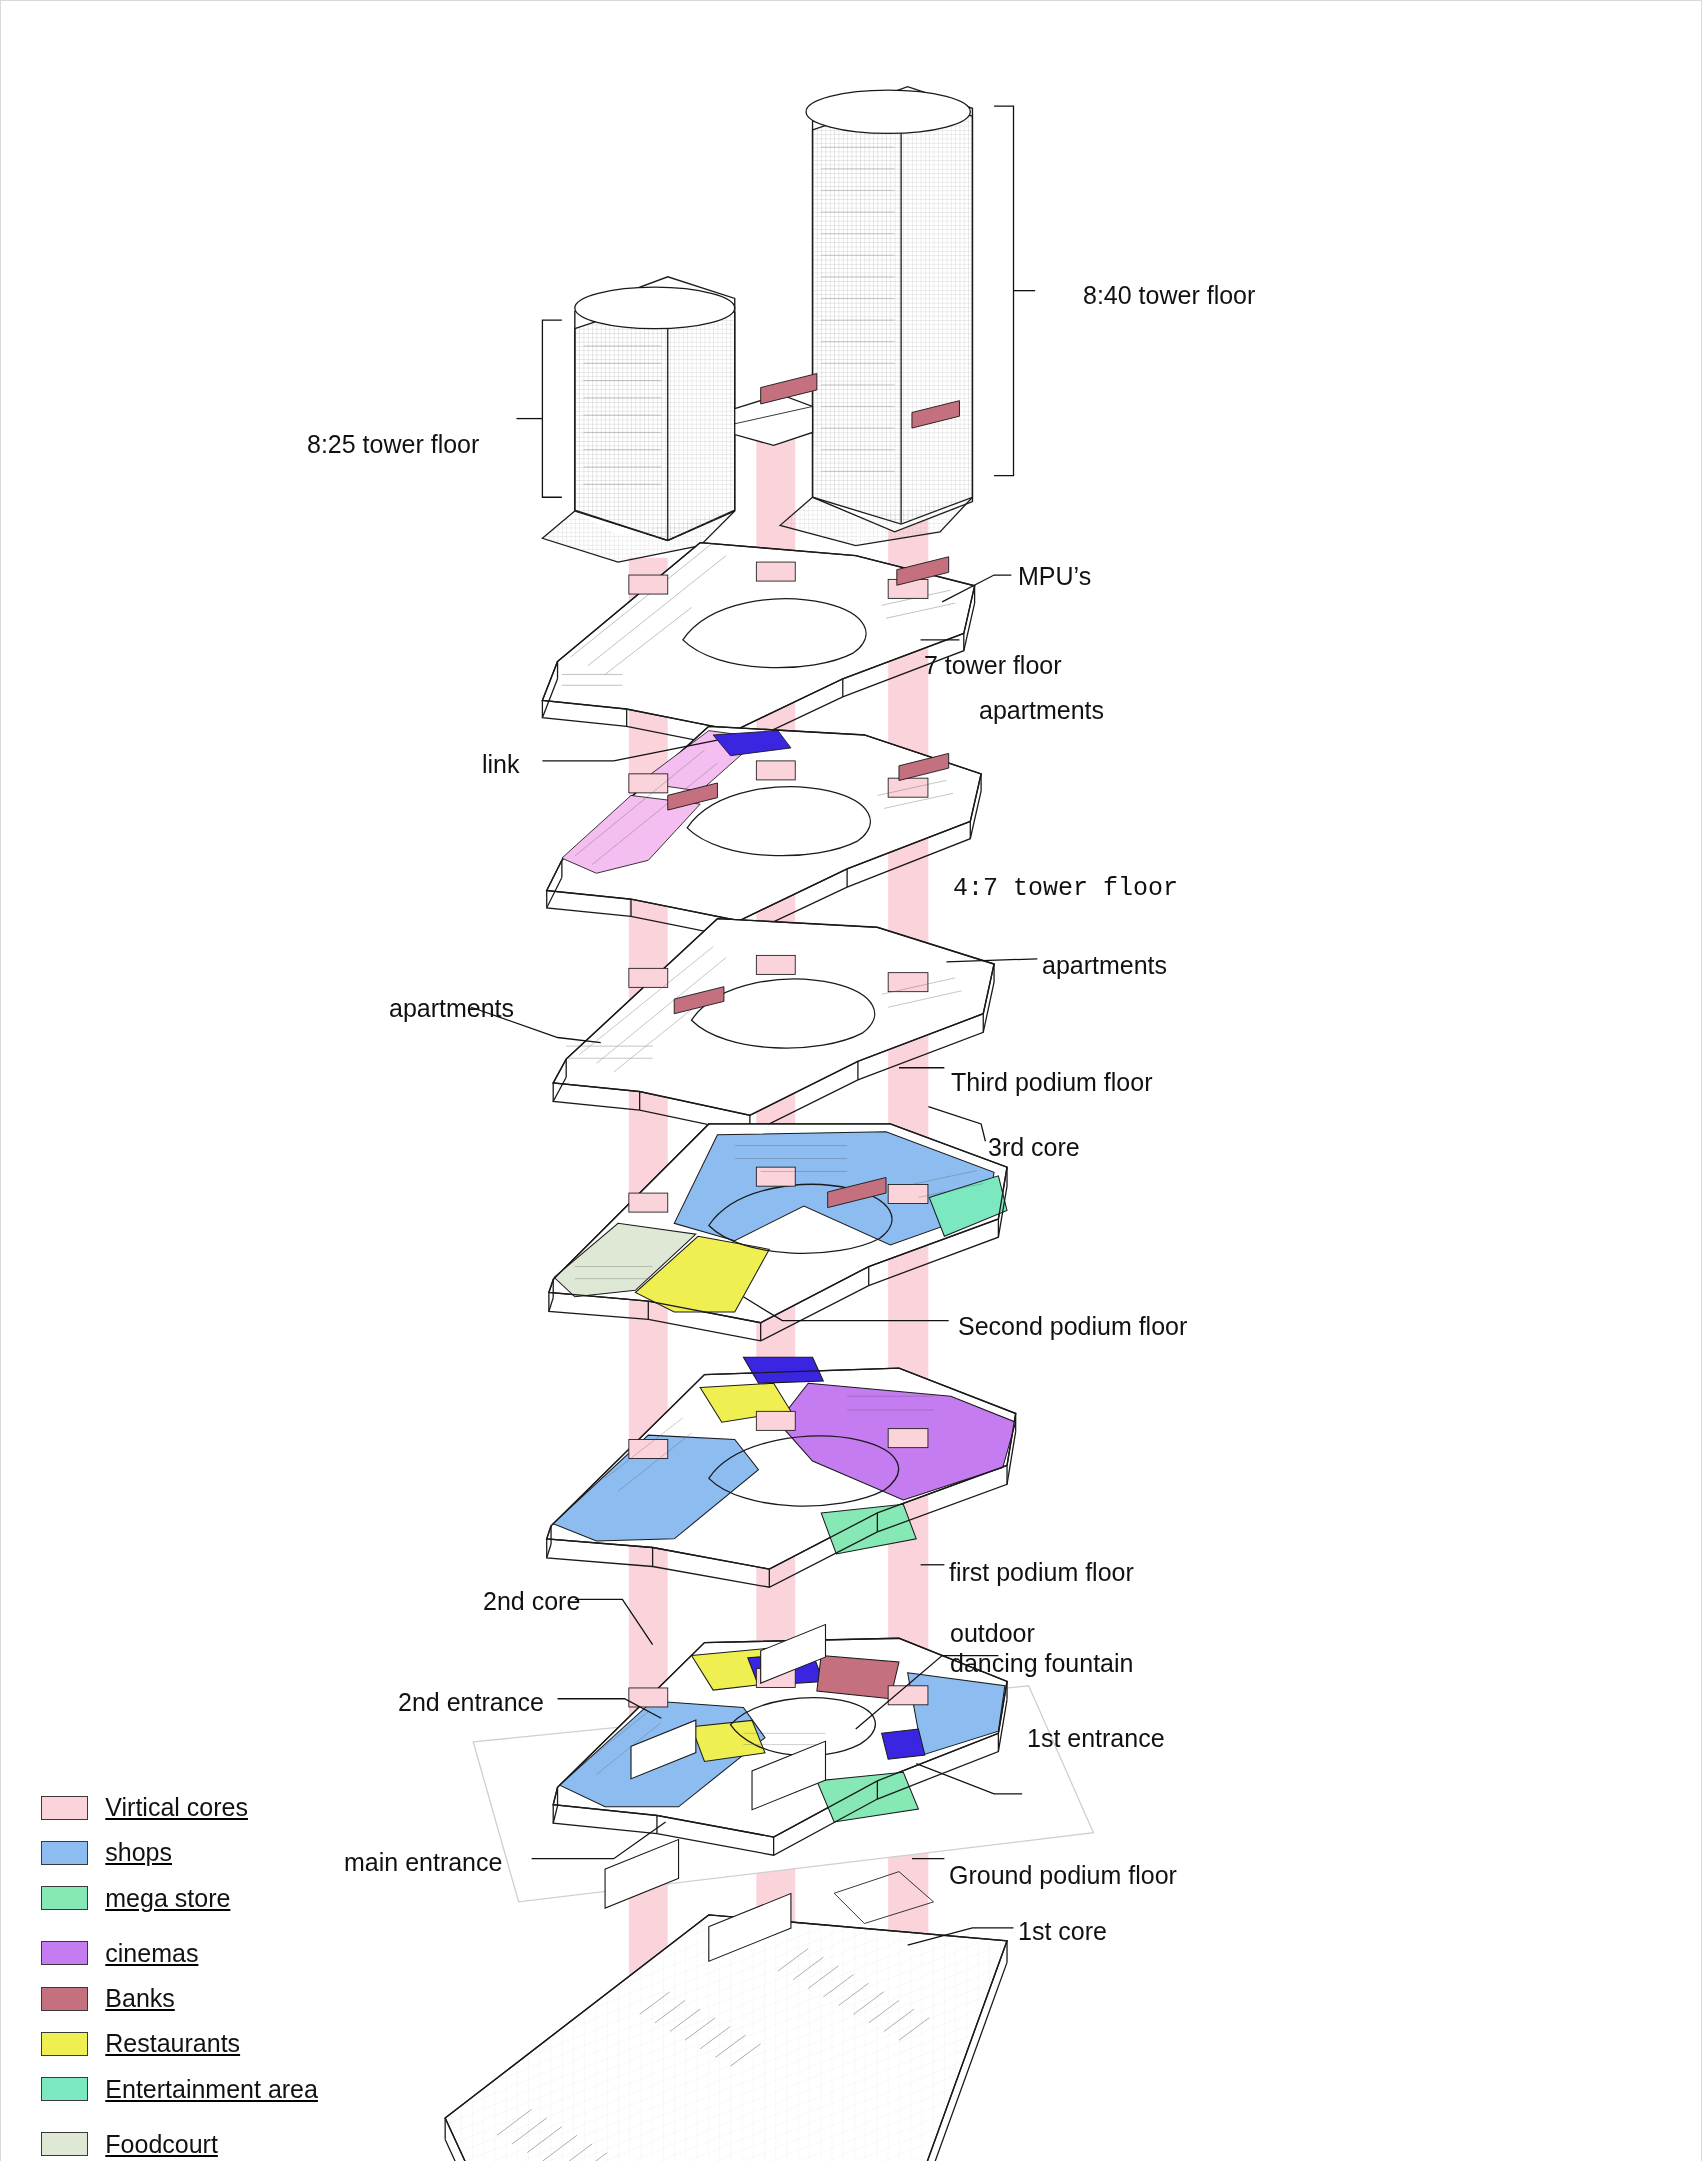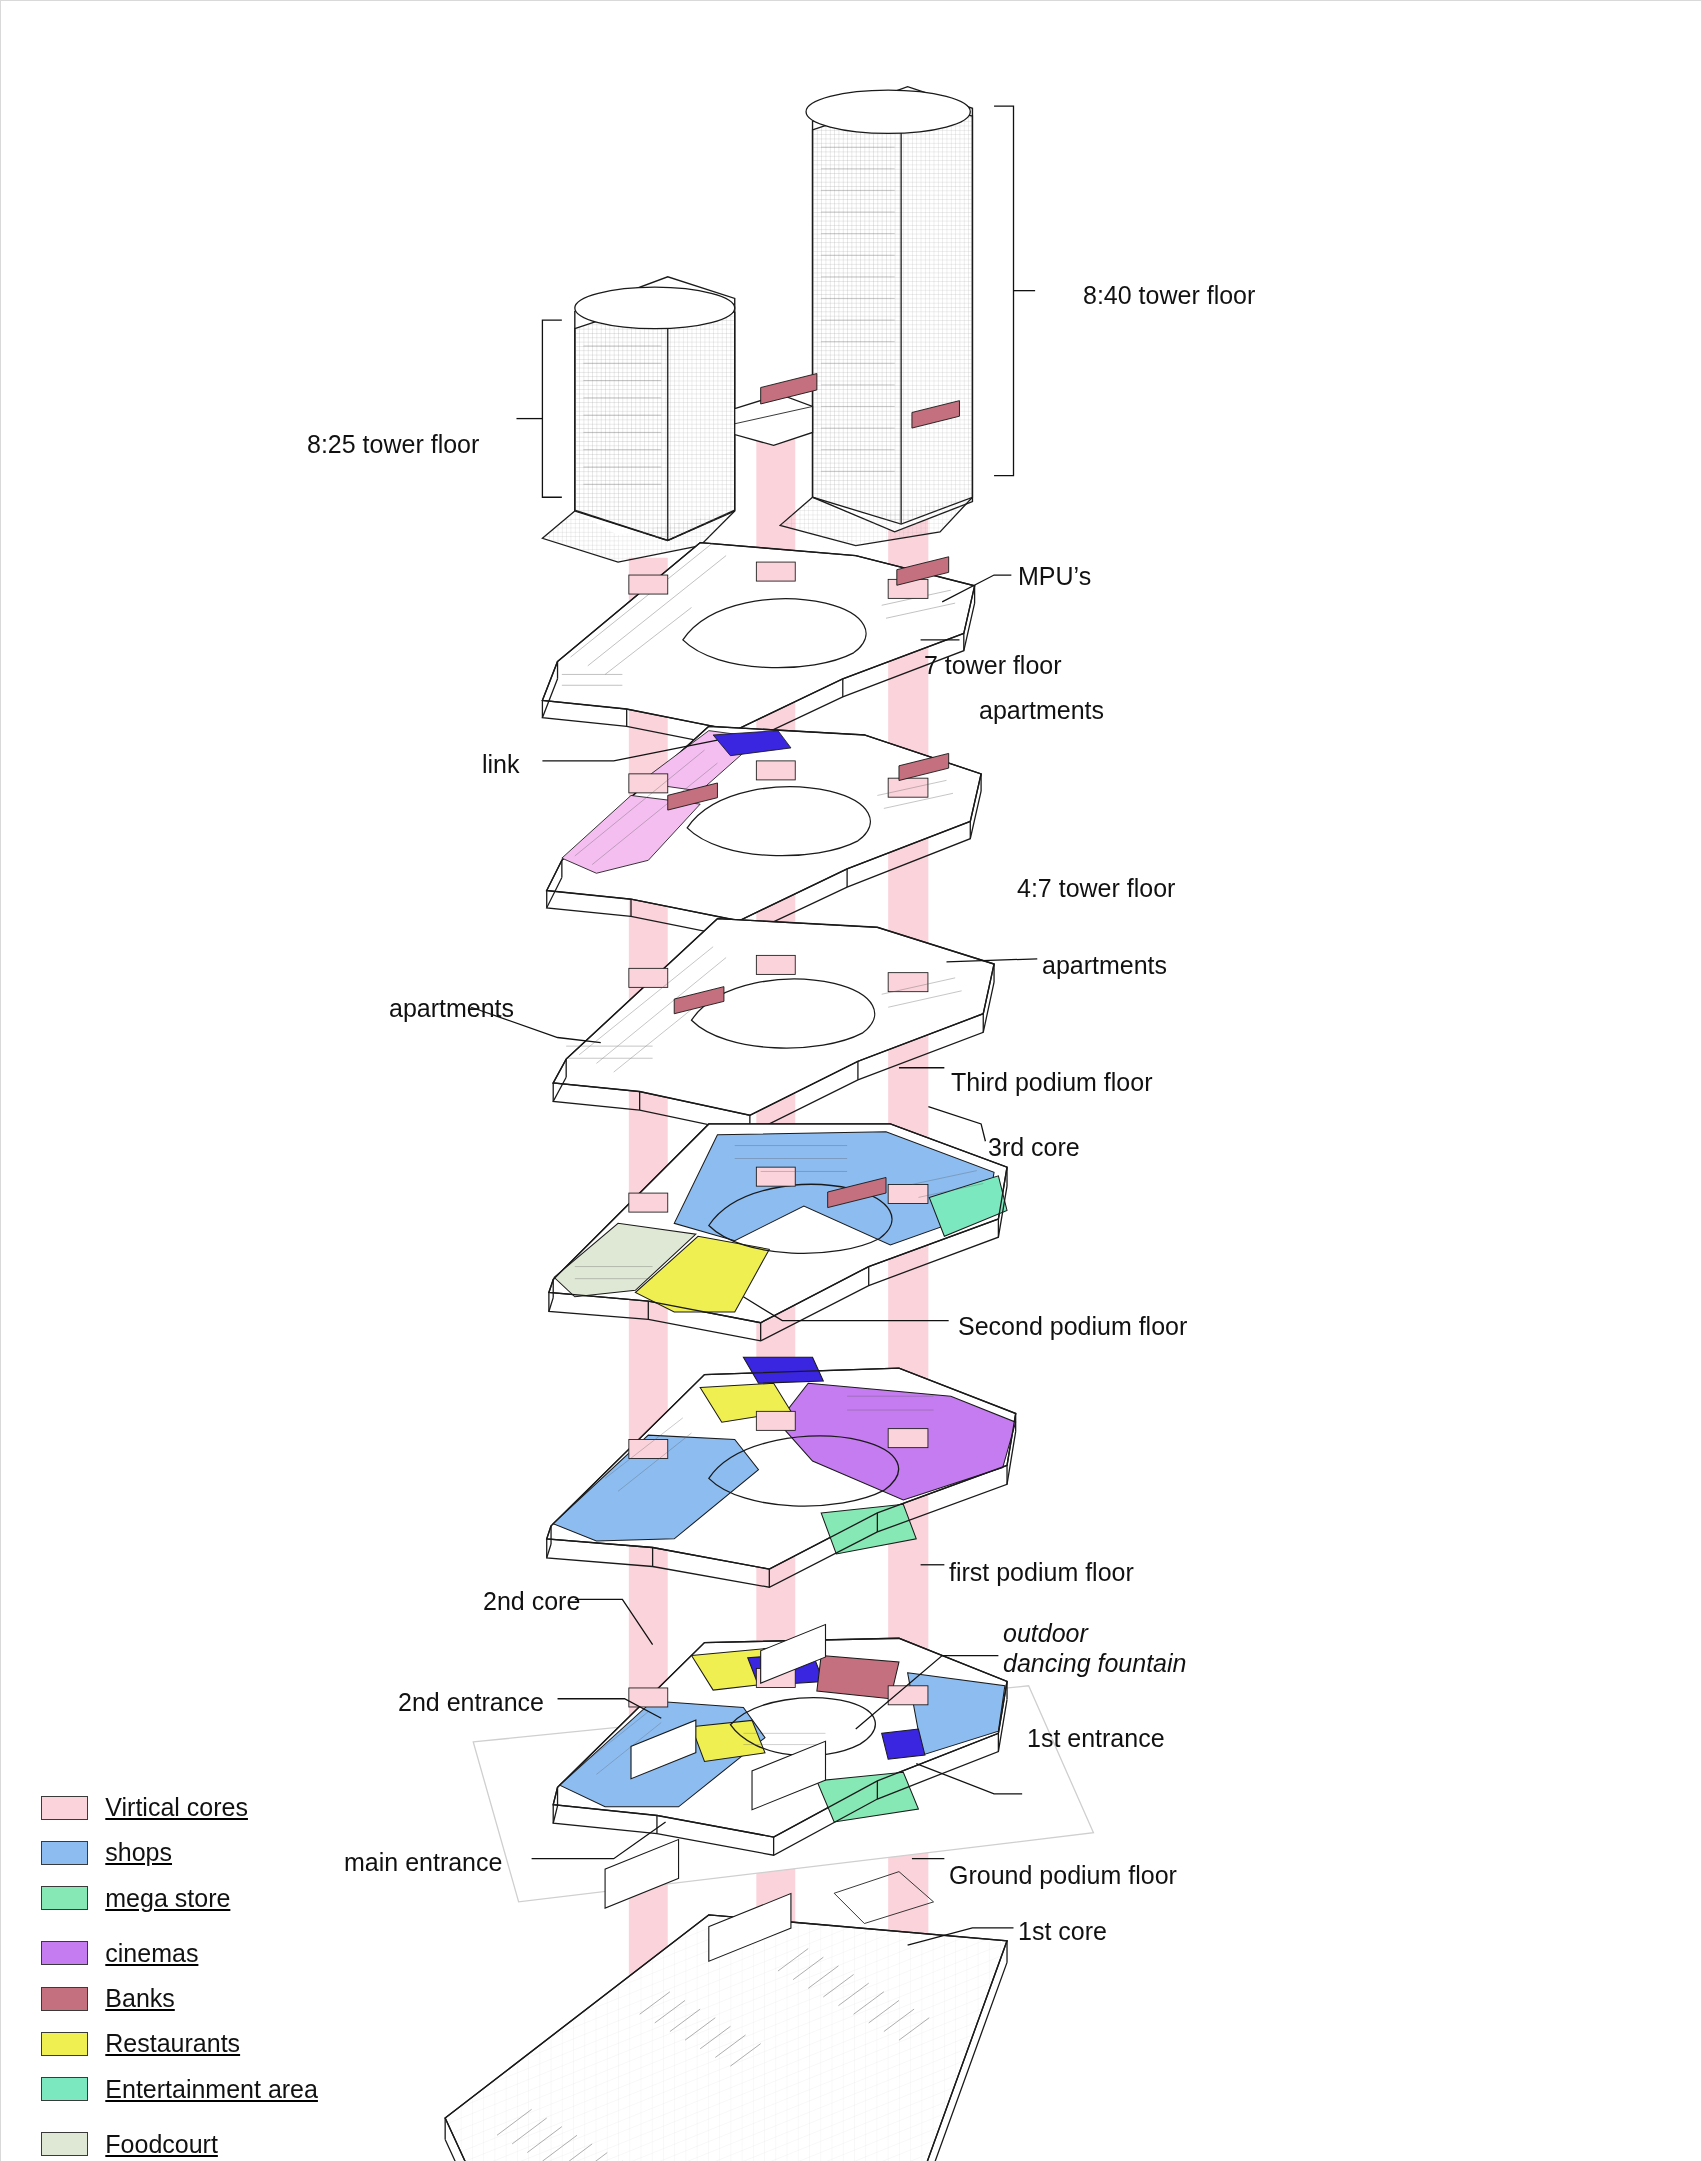--- a/index.html
+++ b/index.html
@@ -359,29 +359,29 @@
       <path class="lead" d="M1830,5070 L1980,5250 L2090,5250"></path>
     </g>
   </svg>
 
   <div class="lbl" style="left:1037px; top:281px;margin-left:46px;">8:40 tower floor</div>
   <div class="lbl" style="left:307px; top:430px;">8:25 tower floor</div>
   <div class="lbl" style="left:1018px; top:562px;">MPU’s</div>
   <div class="lbl" style="left:924px; top:651px;text-align:center;">7 tower floor</div>
   <div class="lbl" style="left:979px; top:696px;">apartments</div>
   <div class="lbl" style="left:482px; top:750px;">link</div>
-  <div class="lbl" style="left:1017px; top:874px;">4:7 tower floor</div>
+  <div class="lbl" style="left:953px; top:874px;font-family:Liberation Mono, monospace;">4:7 tower floor</div>
   <div class="lbl" style="left:1042px; top:951px;">apartments</div>
   <div class="lbl" style="left:389px; top:994px;">apartments</div>
   <div class="lbl" style="left:951px; top:1068px;">Third podium floor</div>
   <div class="lbl" style="left:988px; top:1133px;">3rd core</div>
   <div class="lbl" style="left:958px; top:1312px;">Second podium floor</div>
   <div class="lbl" style="left:949px; top:1558px;">first podium floor</div>
   <div class="lbl" style="left:483px; top:1587px;">2nd core</div>
-  <div class="lbl" style="left:1003px; top:1619px;font-style:italic;">outdoor
+  <div class="lbl" style="left:950px; top:1619px;">outdoor
 dancing fountain</div>
   <div class="lbl" style="left:398px; top:1688px;">2nd entrance</div>
   <div class="lbl" style="left:1027px; top:1724px;">1st entrance</div>
   <div class="lbl" style="left:344px; top:1848px;">main entrance</div>
   <div class="lbl" style="left:949px; top:1861px;">Ground podium floor</div>
   <div class="lbl" style="left:1018px; top:1917px;">1st core</div>
 
   <div class="legend" id="legend">
       <div class="legend-row">
         <span class="legend-swatch" style="background: rgb(251, 211, 219);"></span>

